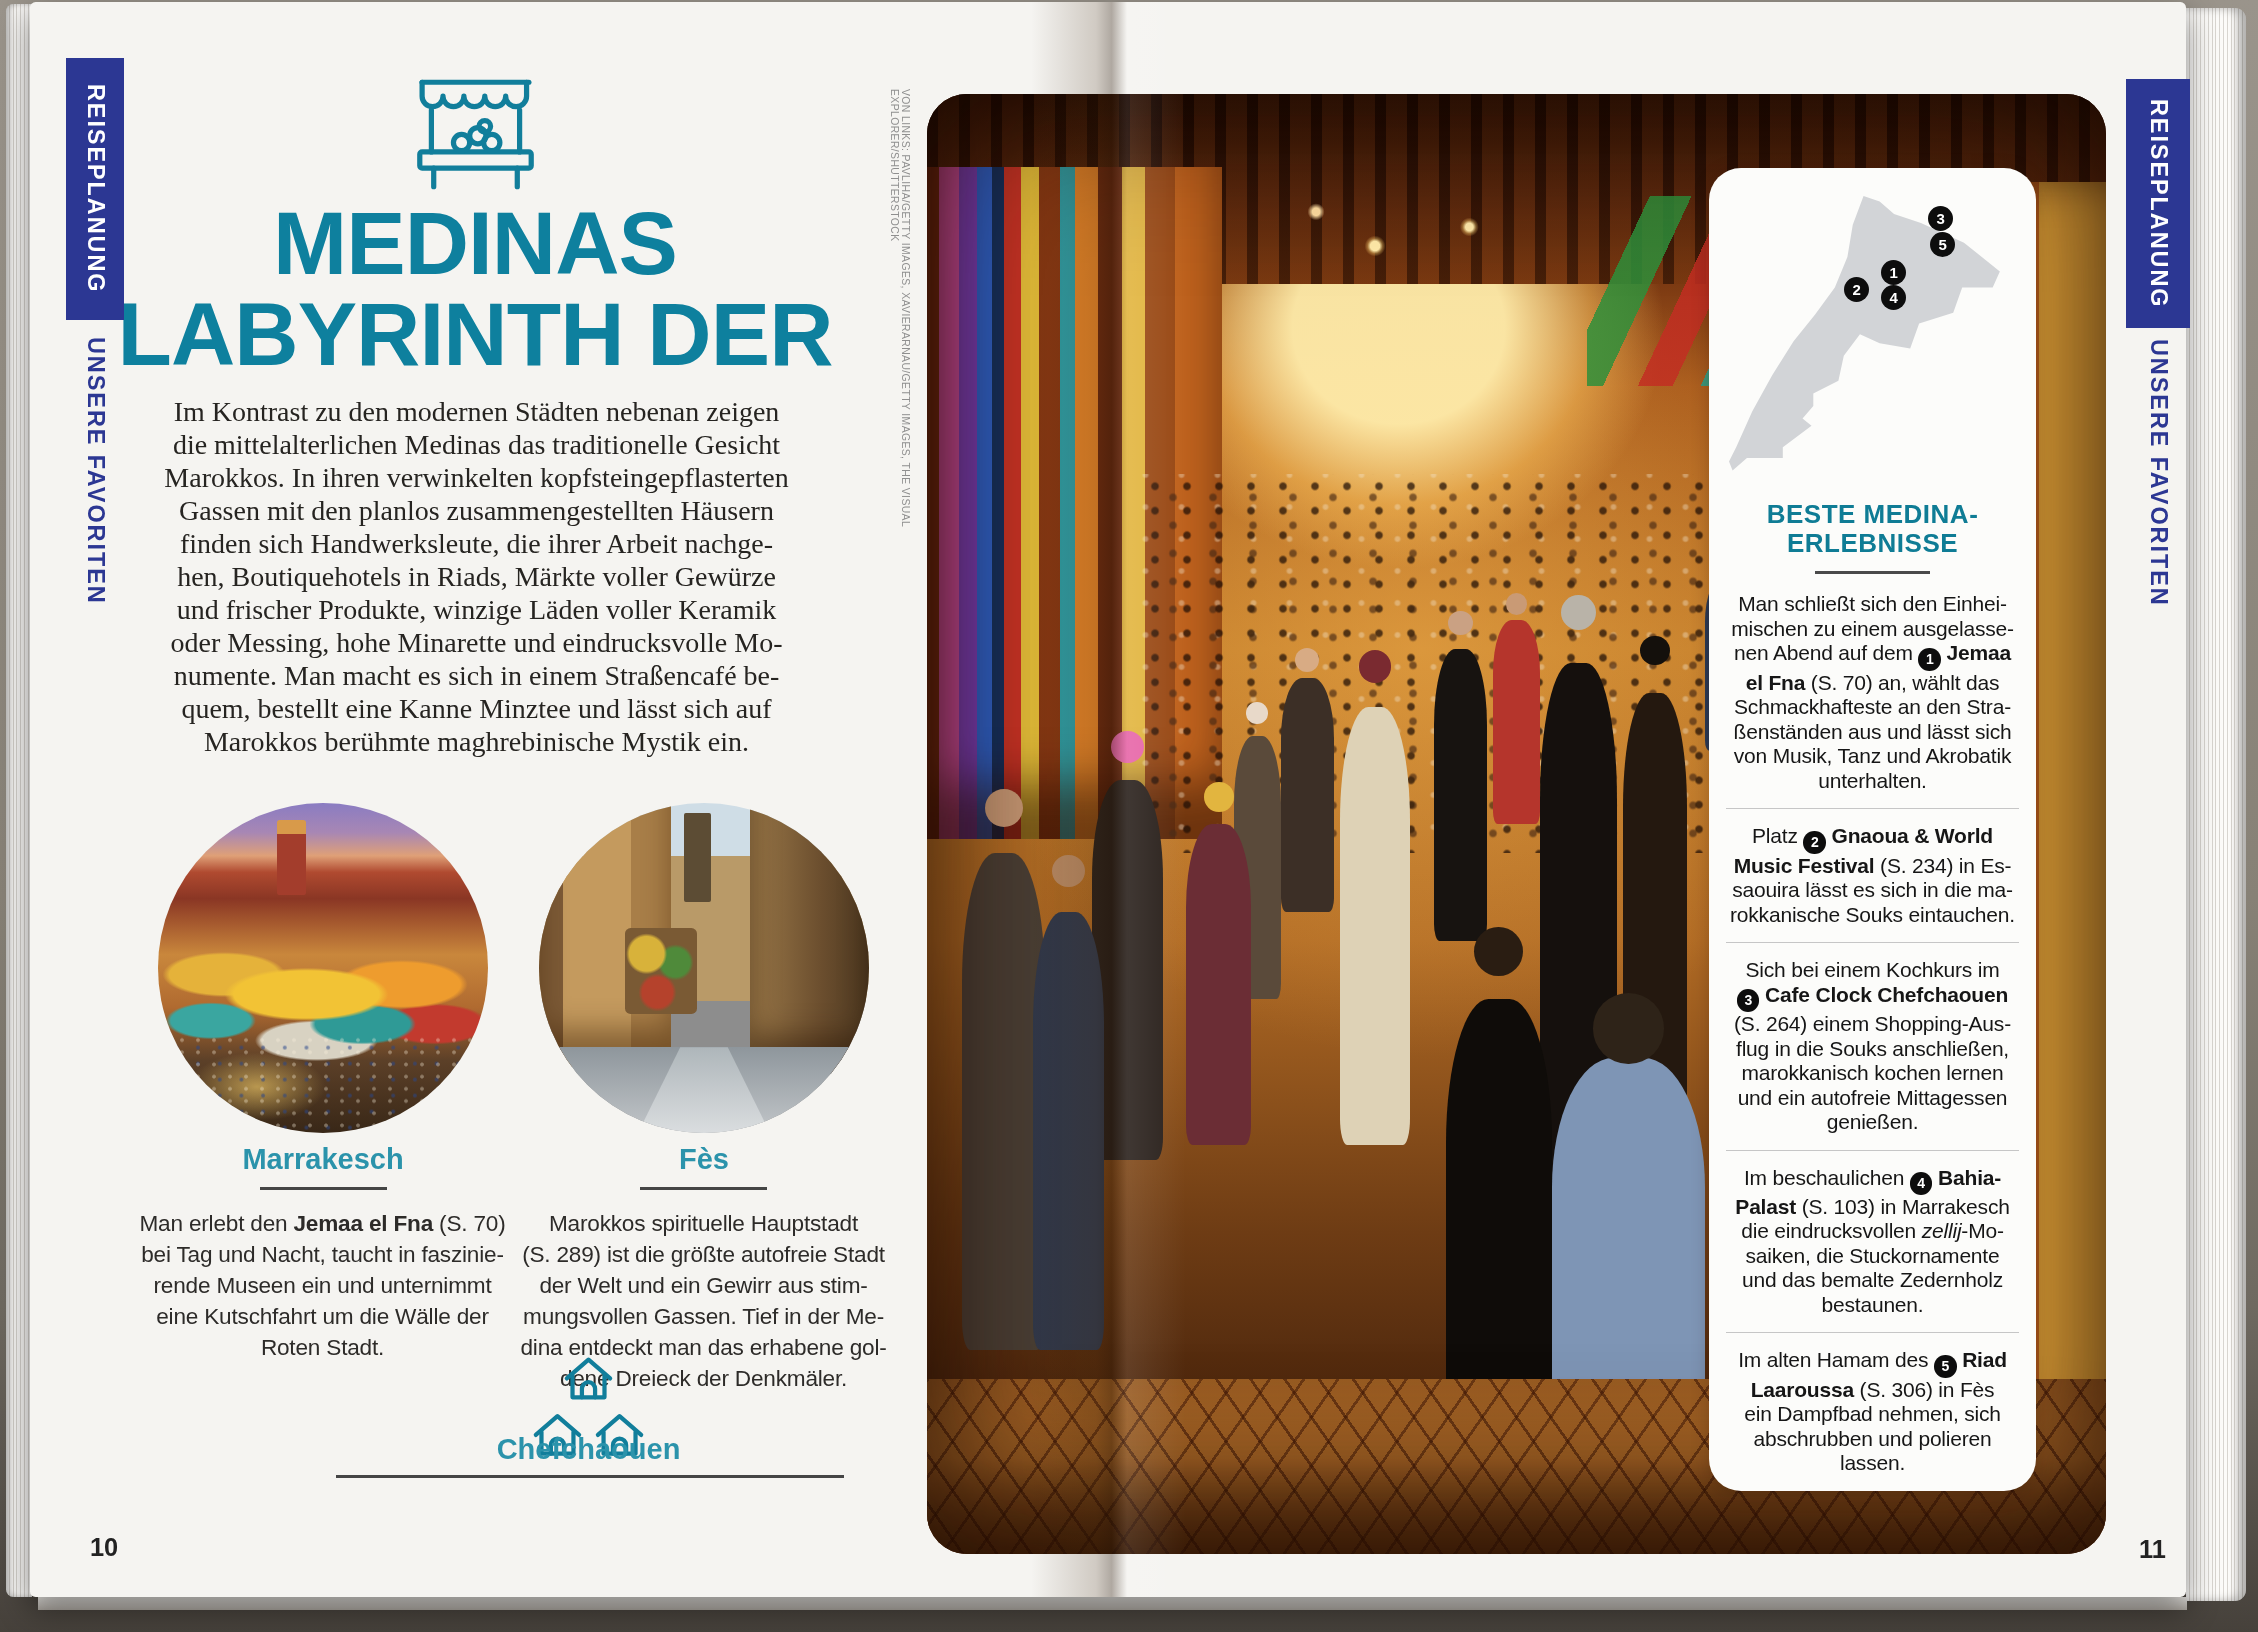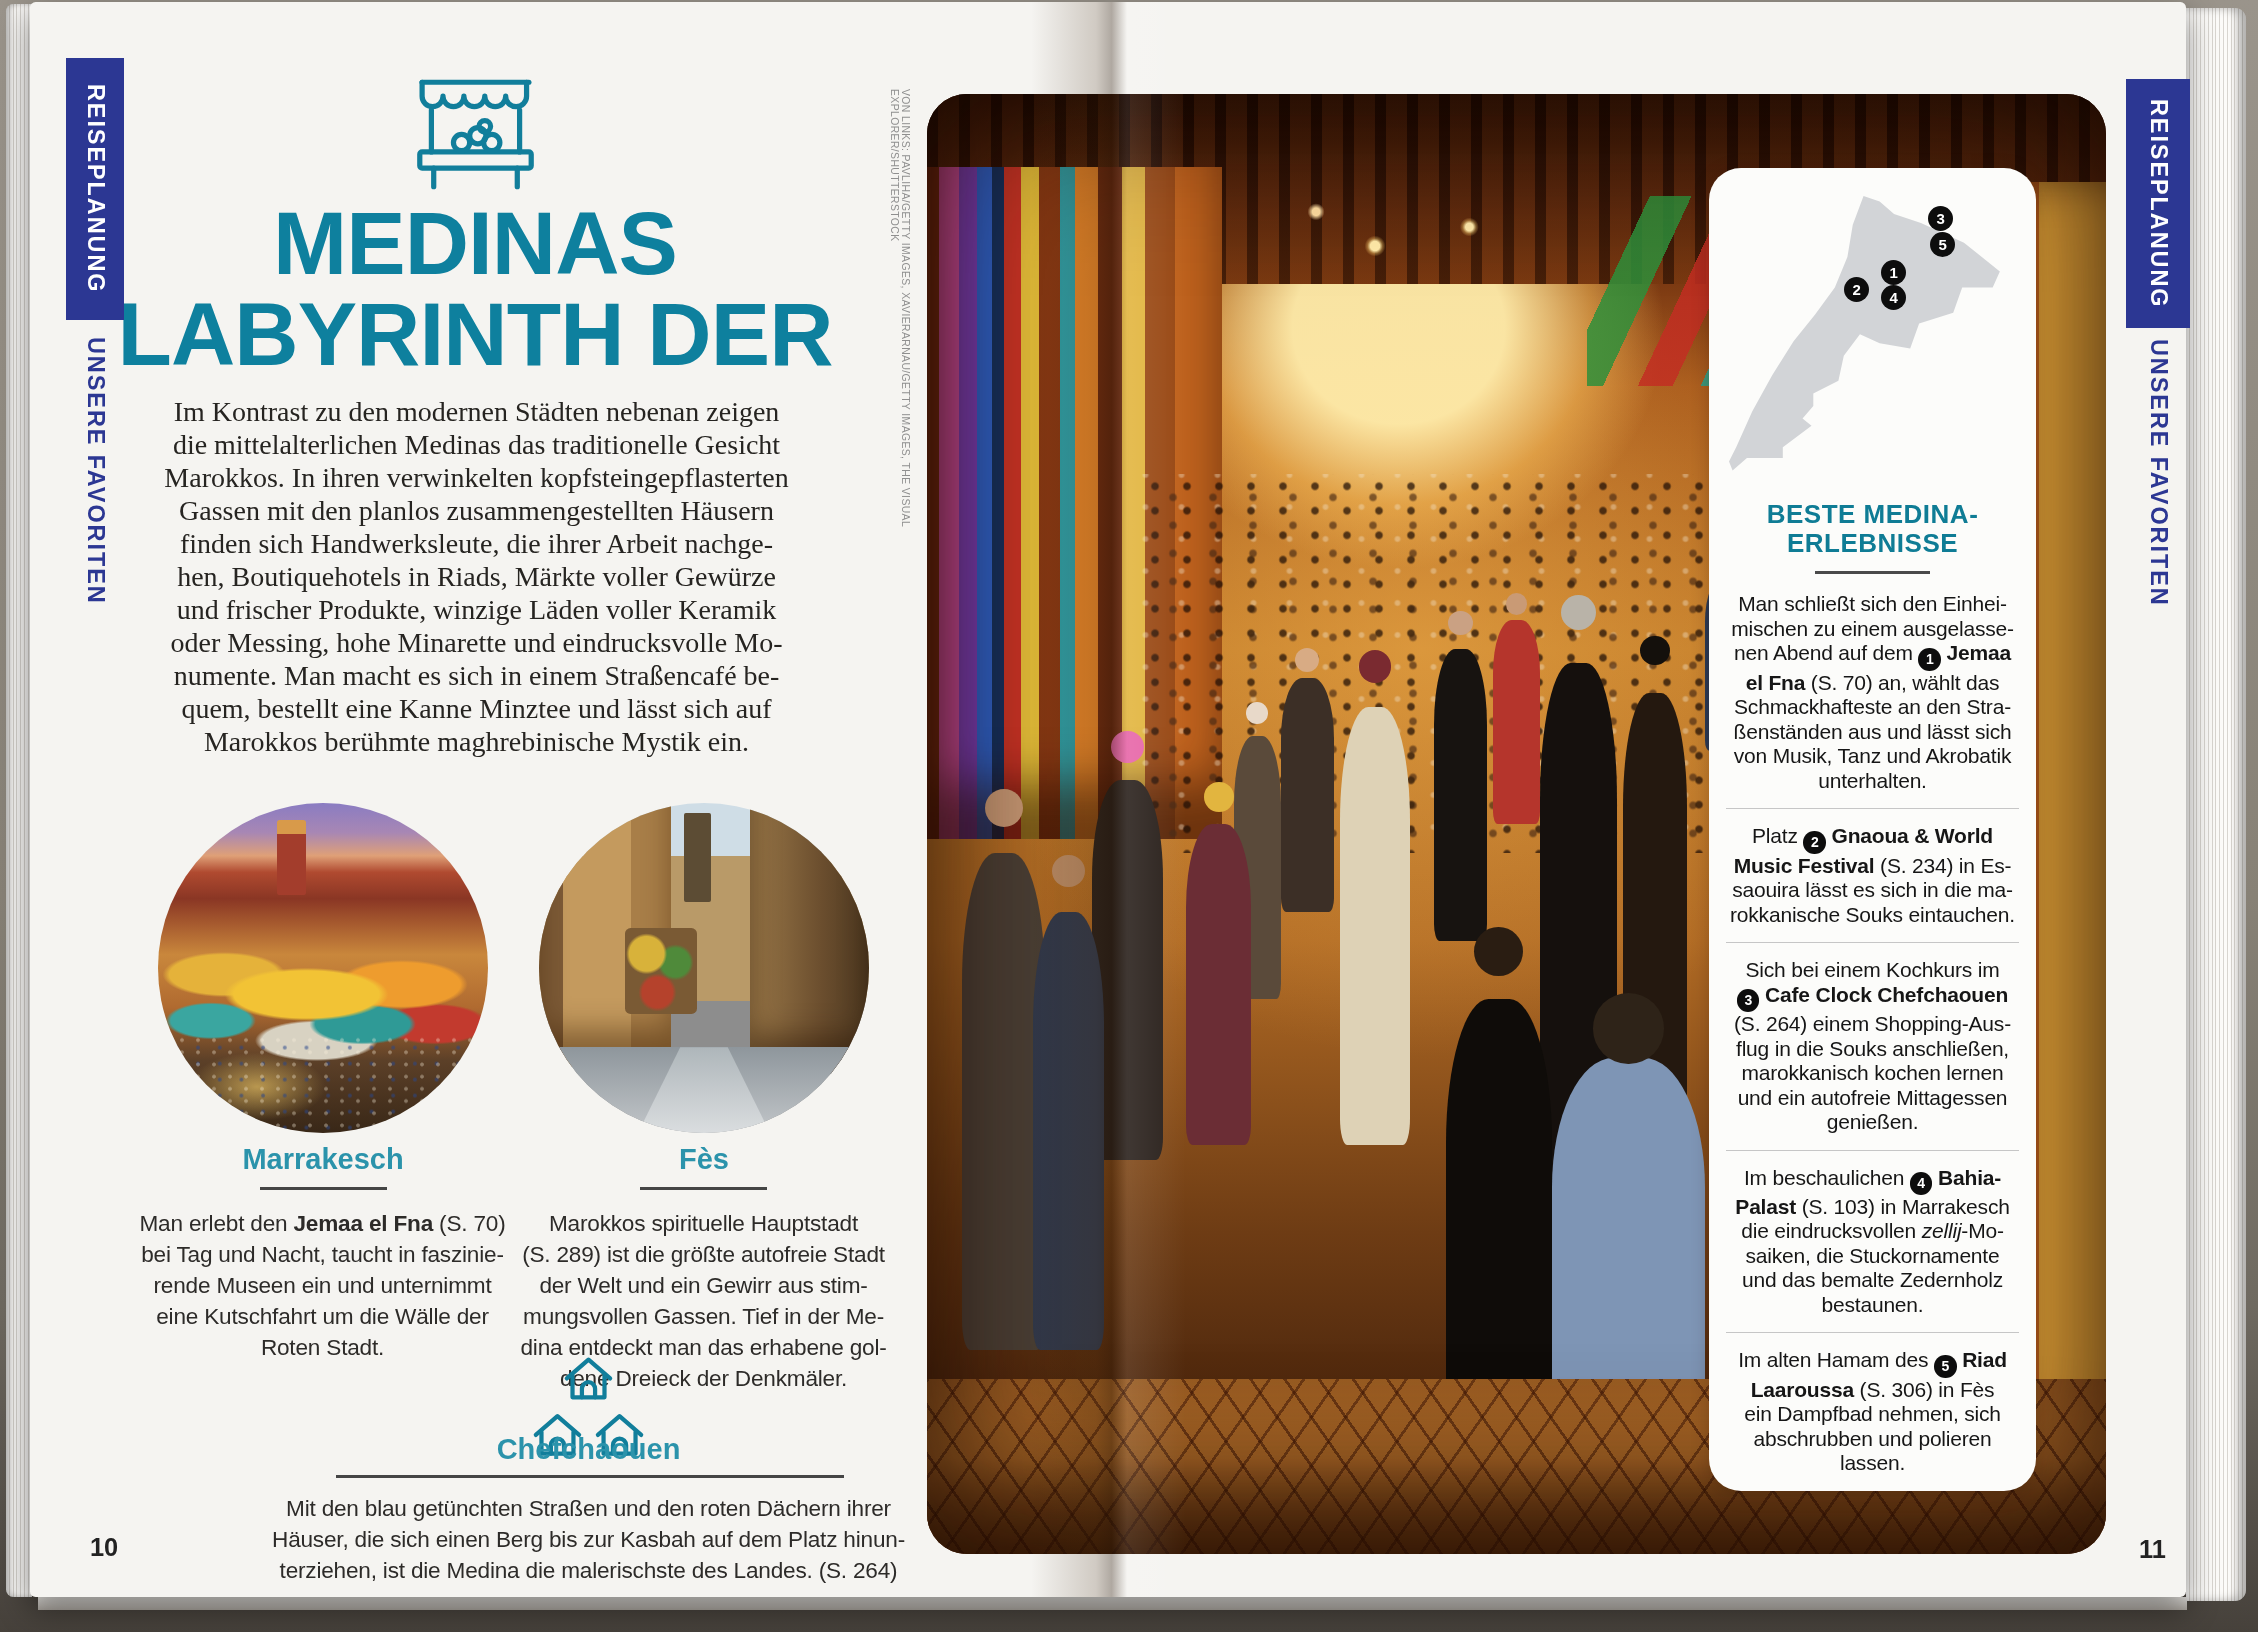--- a/index.html
+++ b/index.html
@@ -205,21 +205,20 @@
       </g>
       <g transform="translate(88,62)">
         <path d="M2,24 L25,4 L48,24"></path>
           <path d="M8,21 V44 H42 V21"></path>
           <path d="M18,44 V35 a7,7 0 0 1 14,0 V44"></path>
       </g>
     </g>
   </svg>
   <div class="feat-head" style="left:372px;top:1433px;width:433px;">Chefchaouen</div>
   <div class="rule" style="left:336px;top:1475px;width:508px;"></div>
-  <div class="feat-cap" style="left:165px;top:1493px;width:847px;"><span>Mit den blau getünchten Straßen und den roten Dächern ihrer</span><br><span>Häuser, die sich einen Berg bis zur Kasbah auf dem Platz hinun-</span><br><span>terziehen, ist die Medina die malerischste des Landes. (S. 264)</span></div>
 
   <div class="pagenum" style="left:90px;top:1533px;">10</div>
 
   <div class="credit">VON LINKS: PAVLIHA/GETTY IMAGES, XAVIERARNAU/GETTY IMAGES, THE VISUAL EXPLORER/SHUTTERSTOCK</div>
   <div class="photo">
     <i class="ph-ceiling"></i>
     <i class="ph-clothes"></i>
     <i class="ph-flags"></i>
     <i class="ph-stall-right"></i>
     <i class="ph-magnets"></i>

